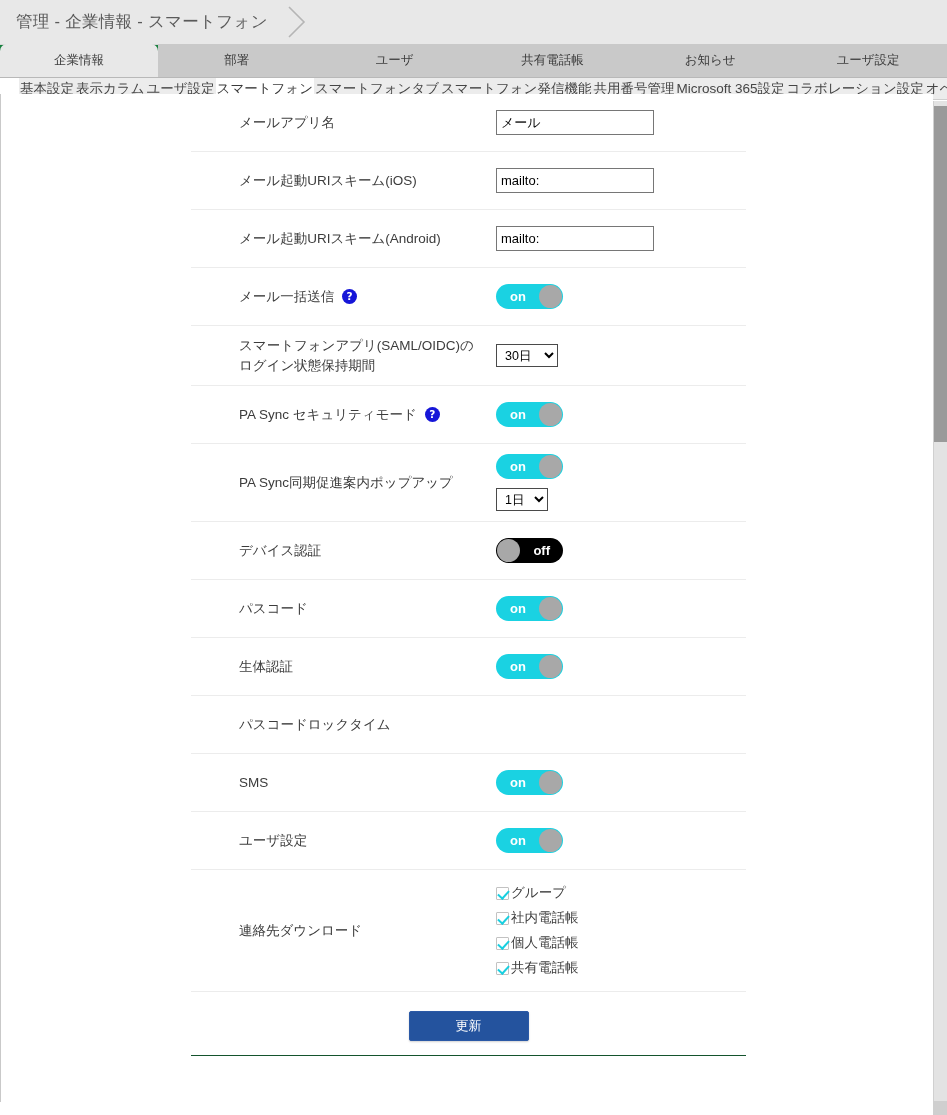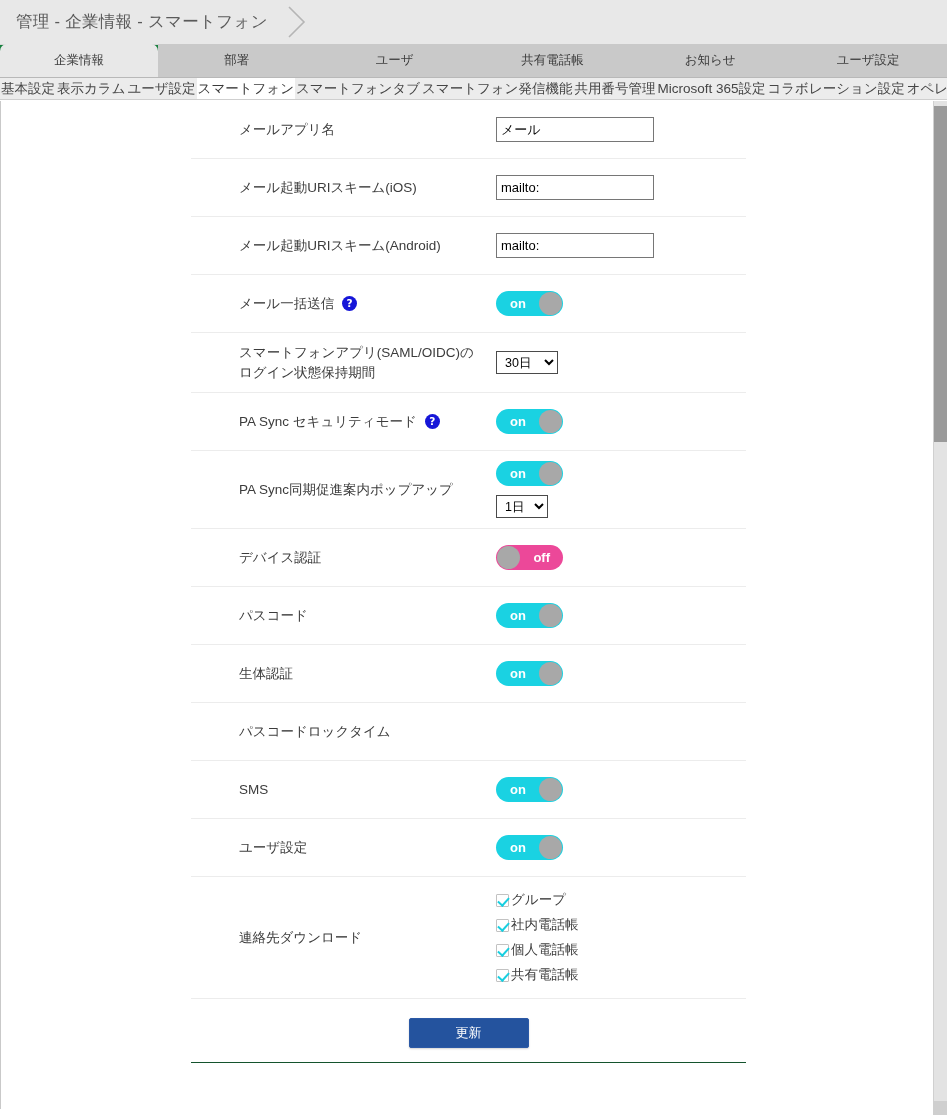--- a/index.html
+++ b/index.html
@@ -74,20 +74,21 @@
     color: #3c3c3c;
   }
 
   
   .subnav-wrap {
     position: relative;
     height: 22px;
     background: #bef264;
     overflow: hidden;
     border-bottom: 1px solid #cfcfcf;
+    margin-left: 19px;
   }
   .subnav {
     display: flex;
     align-items: stretch;
     height: 22px;
     white-space: nowrap;
   }
   .subnav-item {
     display: flex;
     align-items: center;
@@ -99,21 +100,21 @@
     line-height: 22px;
   }
   .subnav-item.active {
     background: #ffffff;
     color: #3a3a3a;
   }
 
   
   .content-viewport {
     position: absolute;
-    top: 101px;
+    top: 94px;
     left: 0;
     width: 933px;
     height: 1008px;
     background: #ffffff;
     overflow: hidden;
     border-left: 1px solid #c9c9c9;
   }
 
   .form-table {
     width: 745px;
@@ -210,21 +211,21 @@
     width: 67px;
     height: 25px;
     border-radius: 13px;
     cursor: pointer;
     display: flex;
     align-items: center;
     user-select: none;
     flex: none;
   }
   .toggle.on  { background: #1ad2e2; justify-content: flex-start; }
-  .toggle.off { background: #ec4899; justify-content: flex-end; }
+  .toggle.off { background: #000000; justify-content: flex-end; }
 
   .toggle .t-label {
     font-size: 13px;
     font-weight: bold;
     color: #ffffff;
     line-height: 1;
   }
   .toggle.on  .t-label { margin-left: 14px; }
   .toggle.off .t-label { margin-right: 13px; }
 

